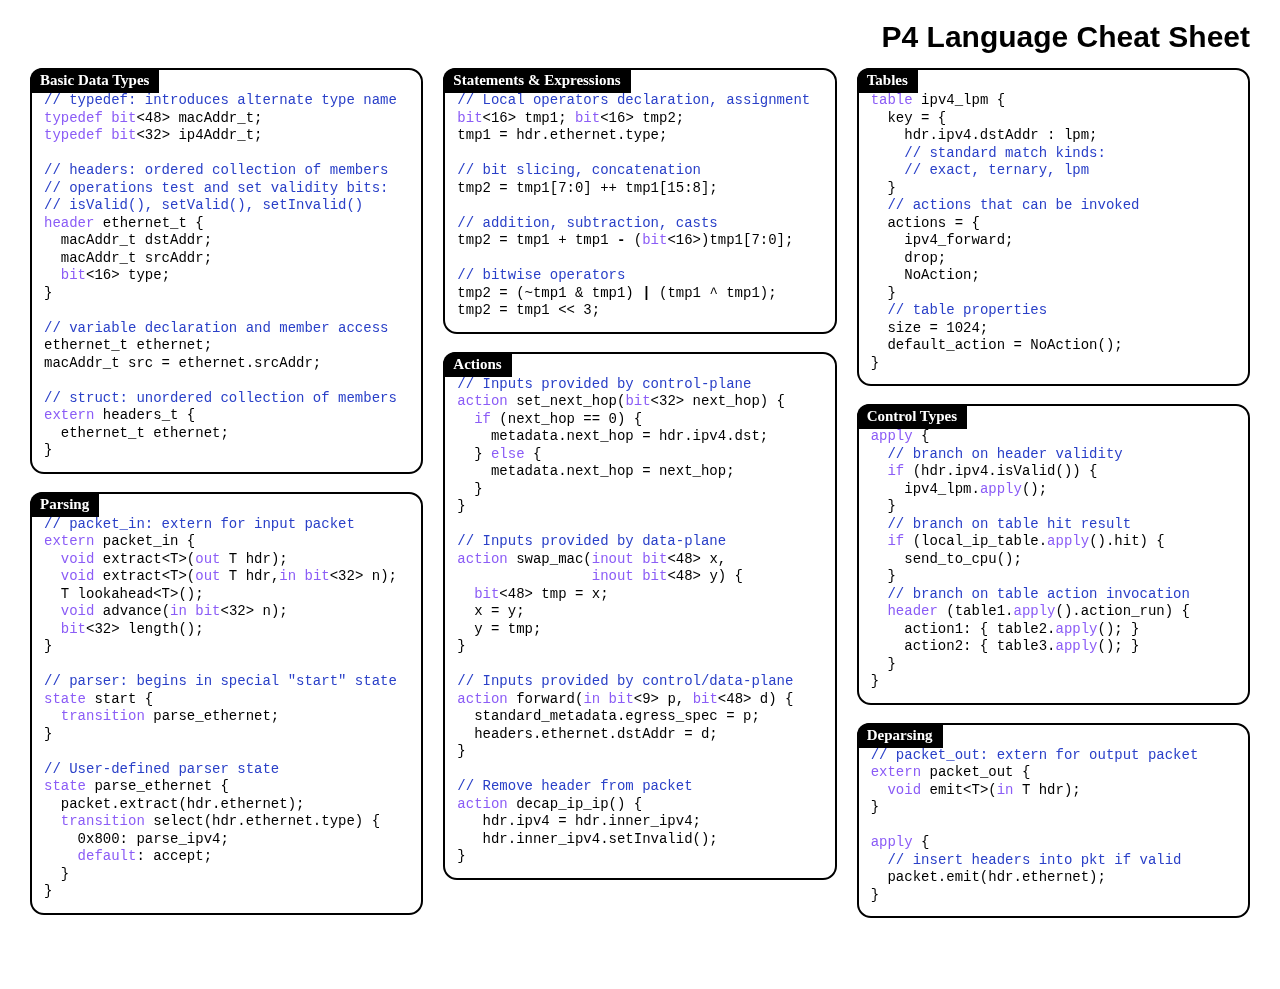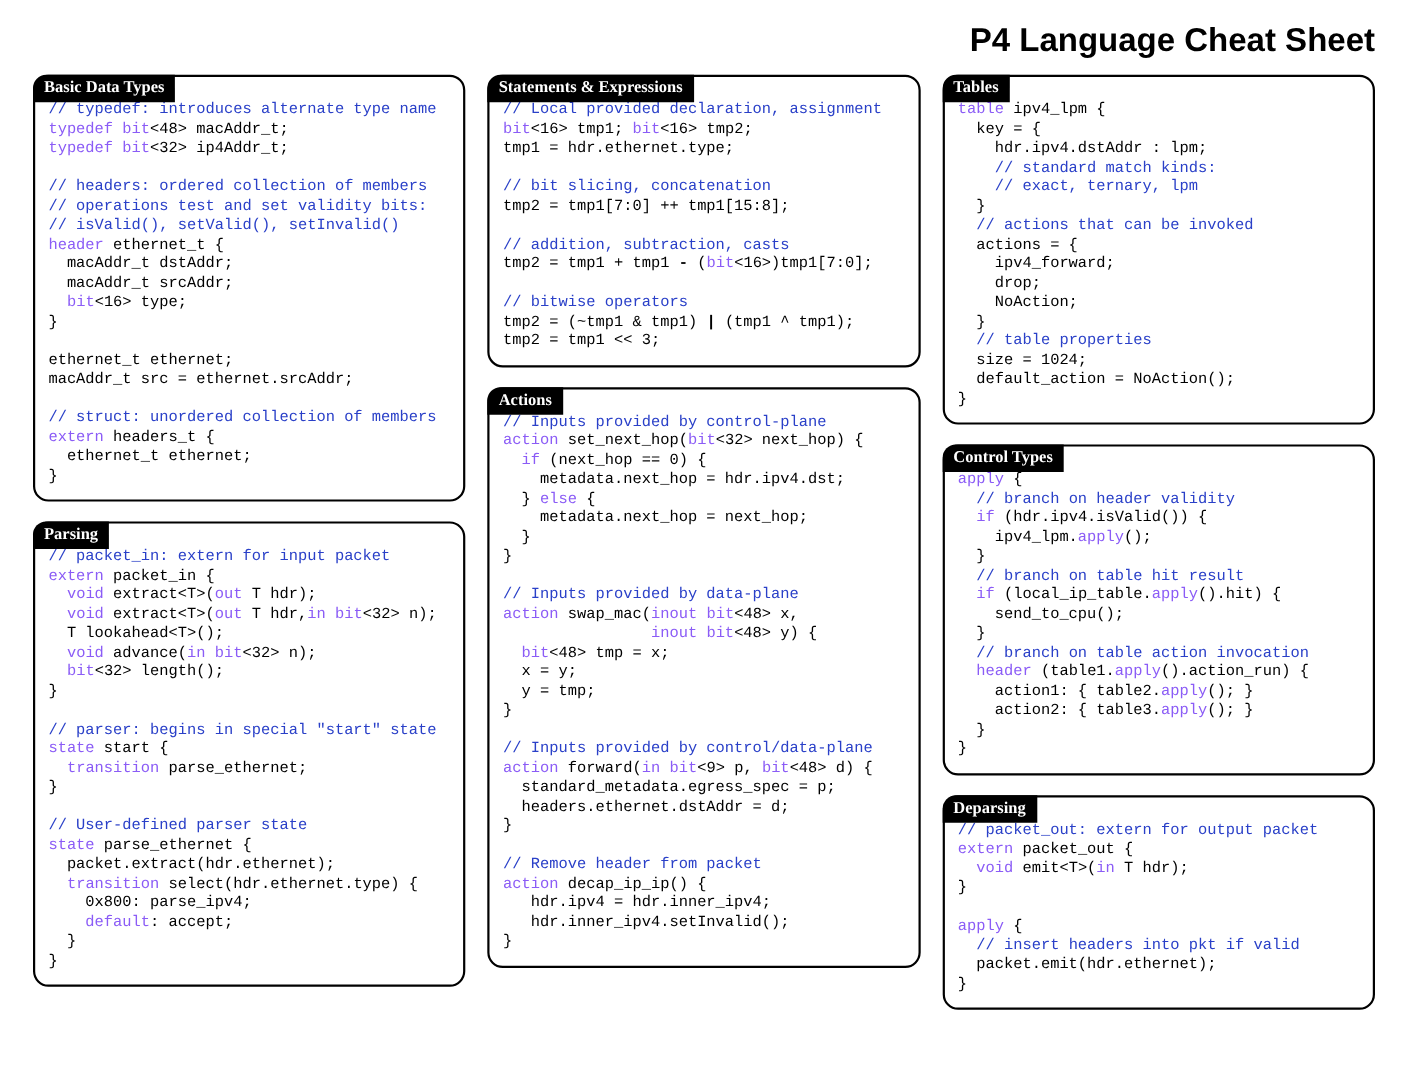--- a/index.html
+++ b/index.html
@@ -73,20 +73,21 @@
 
 <span class="c">// headers: ordered collection of members</span>
 <span class="c">// operations test and set validity bits:</span>
 <span class="c">// isValid(), setValid(), setInvalid()</span>
 <span class="k">header</span> ethernet_t {
   macAddr_t dstAddr;
   macAddr_t srcAddr;
   <span class="k">bit</span>&lt;16&gt; type;
 }
 
+<span class="c">// variable declaration and member access</span>
 ethernet_t ethernet;
 macAddr_t src = ethernet.srcAddr;
 
 <span class="c">// struct: unordered collection of members</span>
 <span class="k">extern</span> headers_t {
   ethernet_t ethernet;
 }</pre>
     </div>
     <div class="box">
       <div class="box-title">Parsing</div>
@@ -111,21 +112,21 @@
     0x800: parse_ipv4;
     <span class="k">default</span>: accept;
   }
 }</pre>
     </div>
   </div>
 
   <div class="col">
     <div class="box">
       <div class="box-title">Statements &amp; Expressions</div>
-      <pre class="code"><span class="c">// Local provided declaration, assignment</span>
+      <pre class="code"><span class="c">// Local operators declaration, assignment</span>
 <span class="k">bit</span>&lt;16&gt; tmp1; <span class="k">bit</span>&lt;16&gt; tmp2;
 tmp1 = hdr.ethernet.type;
 
 <span class="c">// bit slicing, concatenation</span>
 tmp2 = tmp1[7:0] ++ tmp1[15:8];
 
 <span class="c">// addition, subtraction, casts</span>
 tmp2 = tmp1 + tmp1 <b>-</b> (<span class="k">bit</span>&lt;16&gt;)tmp1[7:0];
 
 <span class="c">// bitwise operators</span>

